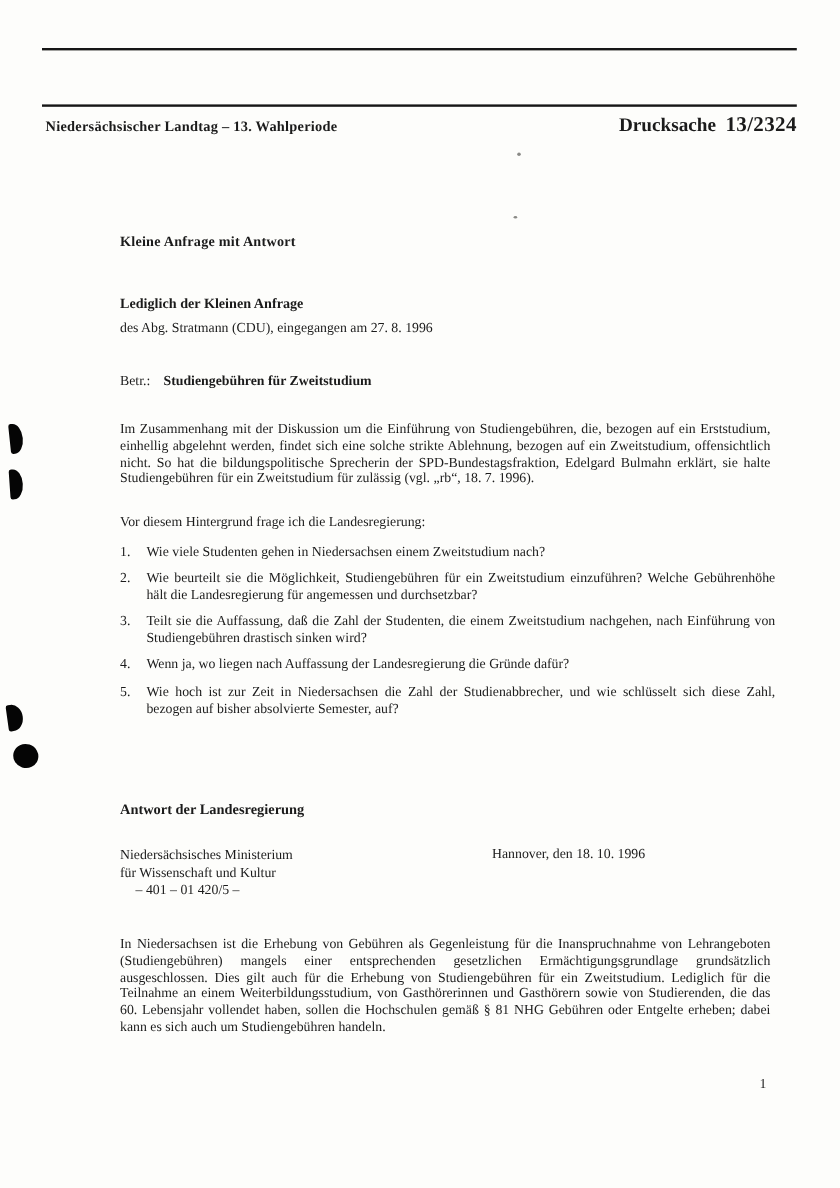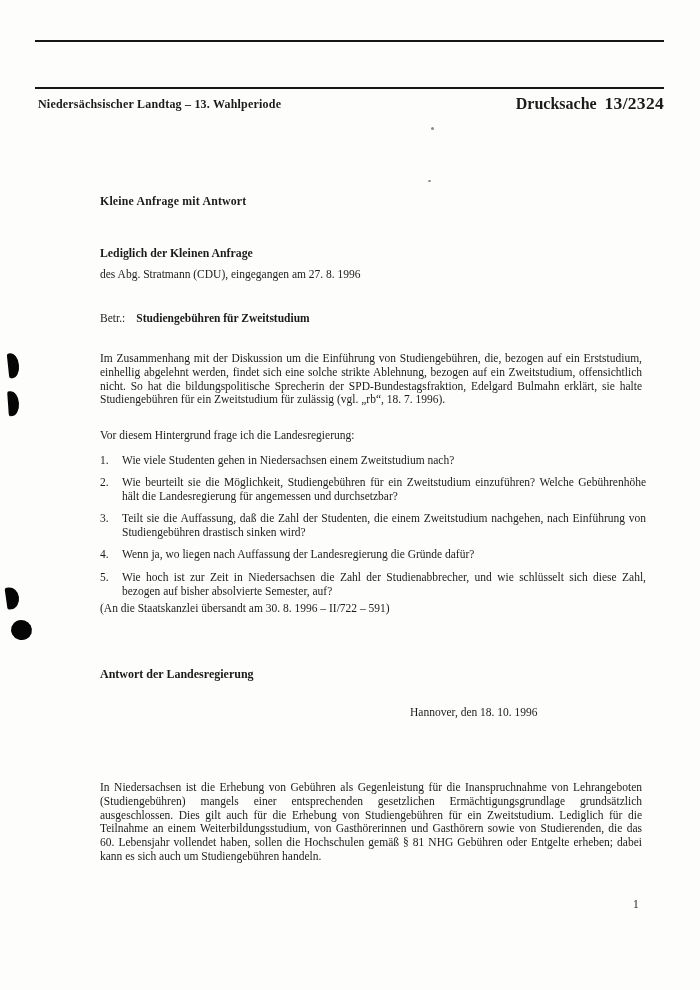--- a/index.html
+++ b/index.html
@@ -130,23 +130,27 @@
     <div class="qitem">
       <span class="qnum">4.</span>
       <span class="qtext">Wenn ja, wo liegen nach Auffassung der Landesregierung die Gründe dafür?</span>
     </div>
     <div class="qitem">
       <span class="qnum">5.</span>
       <span class="qtext">Wie hoch ist zur Zeit in Niedersachsen die Zahl der Studienabbrecher, und wie schlüsselt sich diese Zahl, bezogen auf bisher absolvierte Semester, auf?</span>
     </div>
   </div>
 
-  <div class="transmittal">(An die Staatskanzlei übersandt am 30. 8. 1996 – II/722 – 591)</div>
 
   <div class="answer-heading">Antwort der Landesregierung</div>
 
+  <div class="ministry">
+    <span class="line">Niedersächsisches Ministerium</span>
+    <span class="line">für Wissenschaft und Kultur</span>
+    <span class="line ref-line">– 401 – 01 420/5 –</span>
+  </div>
   <div class="place-date">Hannover, den 18. 10. 1996</div>
 
   <div class="para answer-para">In Niedersachsen ist die Erhebung von Gebühren als Gegenleistung für die Inanspruchnahme von Lehrangeboten (Studiengebühren) mangels einer entsprechenden gesetzlichen Ermächtigungsgrundlage grundsätzlich ausgeschlossen. Dies gilt auch für die Erhebung von Studiengebühren für ein Zweitstudium. Lediglich für die Teilnahme an einem Weiterbildungsstudium, von Gasthörerinnen und Gasthörern sowie von Studierenden, die das 60. Lebensjahr vollendet haben, sollen die Hochschulen gemäß § 81 NHG Gebühren oder Entgelte erheben; dabei kann es sich auch um Studiengebühren handeln.</div>
 
   <div class="page-num">1</div>
 
 </div>
 
 </body></html>

